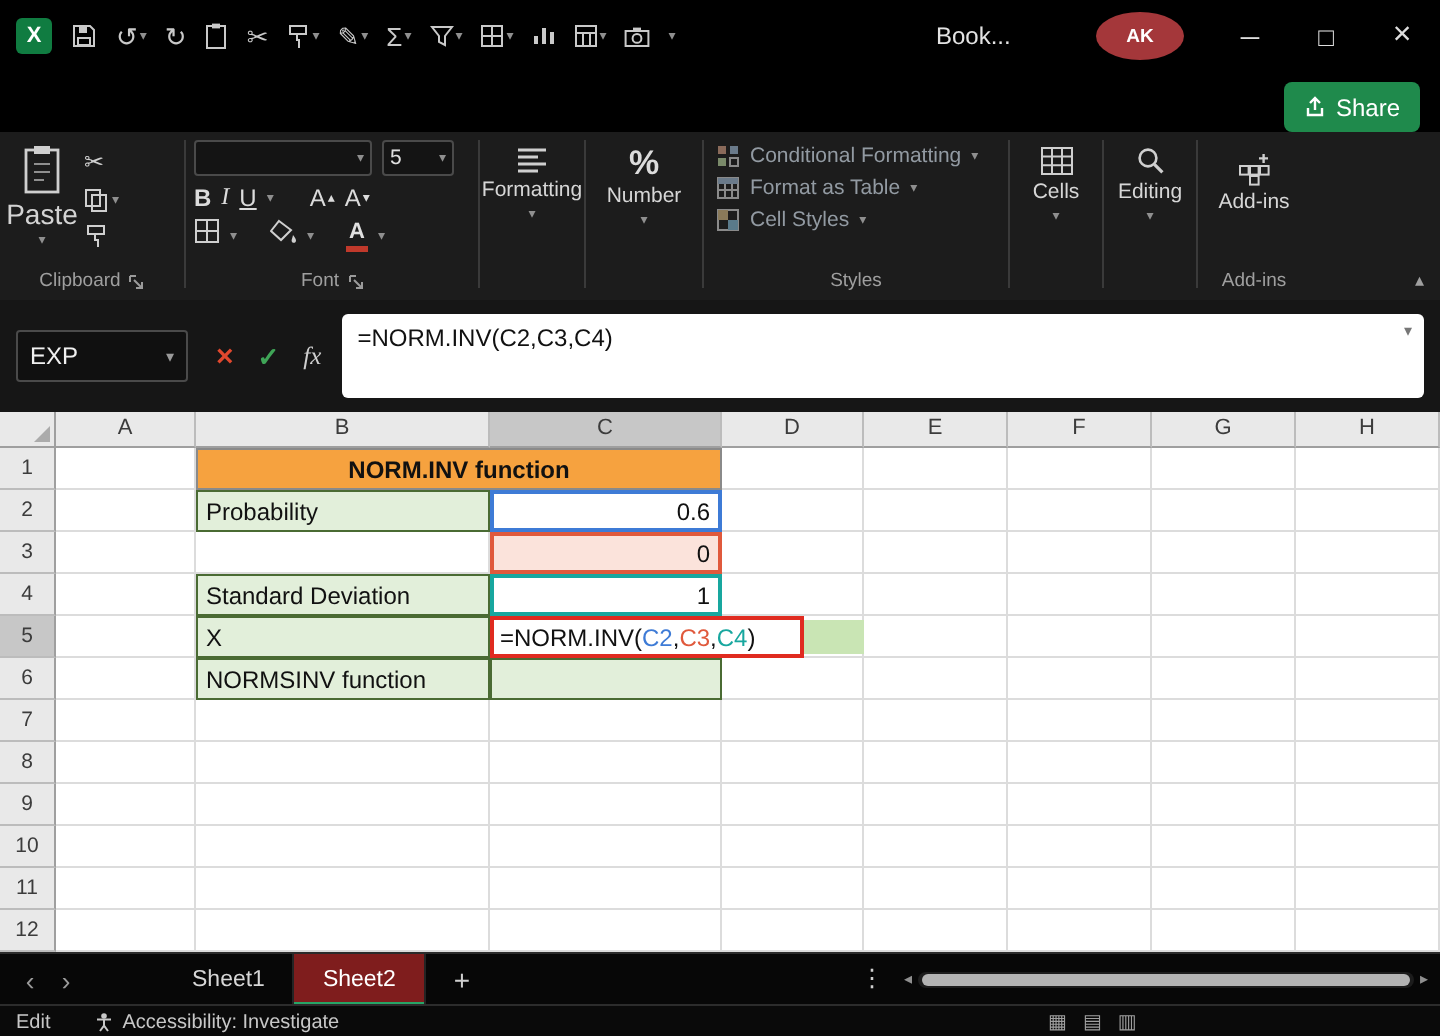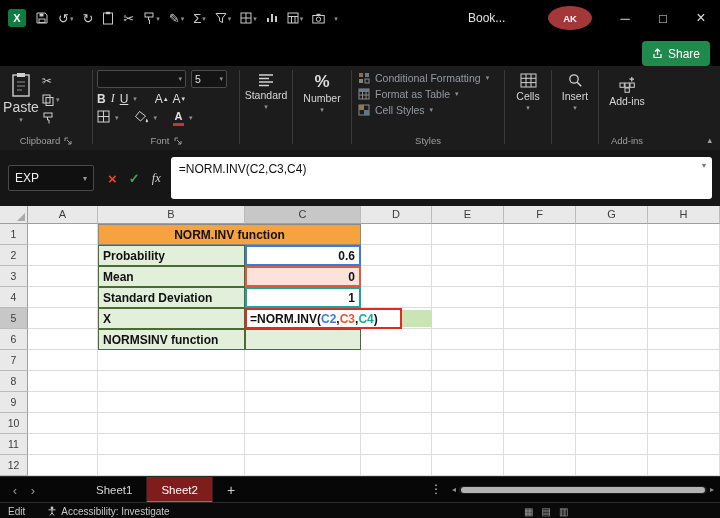--- a/index.html
+++ b/index.html
@@ -90,21 +90,21 @@
   .grow.ghead{height:18px;}
   .corner{position:relative;width:28px;background:#e9e9e9;border-right:1px solid #9f9f9f;border-bottom:1px solid #9f9f9f;box-sizing:border-box;}
   .corner i{position:absolute;right:2px;bottom:2px;width:0;height:0;border-left:8px solid transparent;border-bottom:8px solid #ababab;}
   .gch{background:#e9e9e9;border-right:1px solid #bcbcbc;border-bottom:1px solid #9f9f9f;box-sizing:border-box;
     font-size:11px;color:#3c3c3c;text-align:center;line-height:17px;}
   .gch.act,.grh.act{background:#c7c7c7;}
   .grh{width:28px;background:#e9e9e9;border-right:1px solid #9f9f9f;border-bottom:1px solid #bcbcbc;box-sizing:border-box;
     font-size:10.5px;color:#3c3c3c;text-align:center;line-height:20px;}
   .gc{border-right:1px solid #dcdcdc;border-bottom:1px solid #dcdcdc;box-sizing:border-box;background:#fff;}
   #grid-overlay{position:absolute;left:0;top:0;width:716px;height:270px;}
-  .ov{position:absolute;box-sizing:border-box;font-size:12px;color:#111;display:flex;align-items:center;height:21px;font-weight:bold;}
+  .ov{position:absolute;box-sizing:border-box;font-size:12px;color:#111;display:flex;align-items:center;height:21px;}
   .ov-title{left:98px;top:18px;width:263px;background:#F6A23F;border:1px solid #8a8a8a;font-weight:bold;justify-content:center;}
   .ov-label{left:98px;width:147px;background:#E2EFDA;border:1px solid #4a6b33;padding-left:4px;}
   .ov-num{left:245px;width:116px;background:#fff;justify-content:flex-end;padding-right:4px;}
   .b2{top:39px;} .b3{top:60px;} .b4{top:81px;} .b5{top:102px;} .b6{top:123px;}
   .c2{top:39px;border:2px solid #3E7BD6;}
   .c3{top:60px;border:2px solid #E0593C;background:#FBE3DB;}
   .c4{top:81px;border:2px solid #18A79F;}
   .c5box{left:245px;top:102px;width:157px;border:2px solid #E02B20;background:#fff;padding-left:3px;white-space:nowrap;z-index:3;overflow:visible;}
   .c5box .fr1{color:#3E7BD6;} .c5box .fr2{color:#E0593C;} .c5box .fr3{color:#18A79F;}
   .greenchunk{left:402px;top:104px;width:30px;height:17px;background:#C9E5B4;z-index:2;}
@@ -308,21 +308,21 @@
           </span>
       </div>
     </div>
     <div class="rsep"></div>
 
     <div class="rgroup g-align">
       <div class="bigbtn">
         <svg width="16" height="14" viewBox="0 0 16 14">
             <path d="M1 2h14M1 5.5h10M1 9h14M1 12.5h10" stroke="#cfcfcf" stroke-width="1.4"></path>
           </svg>
-        <span>Standard</span>
+        <span>Formatting</span>
         <span class="dd7">▾</span>
       </div>
     </div>
     <div class="rsep"></div>
 
     <div class="rgroup g-num">
       <div class="bigbtn">
         <span class="pct">%</span>
         <span>Number</span>
         <span class="dd7">▾</span>
@@ -380,21 +380,21 @@
       </div>
     </div>
     <div class="rsep"></div>
 
     <div class="rgroup g-edit">
       <div class="bigbtn">
         <svg width="15" height="15" viewBox="0 0 15 15">
             <circle cx="6" cy="6" r="4.2" fill="none" stroke="#cfcfcf" stroke-width="1.3"></circle>
             <path d="M9.2 9.2l4 4" stroke="#cfcfcf" stroke-width="1.6"></path>
           </svg>
-        <span>Insert</span>
+        <span>Editing</span>
         <span class="dd7">▾</span>
       </div>
     </div>
     <div class="rsep"></div>
 
     <div class="rgroup g-addins">
       <div class="rg-body" style="justify-content:center">
         <div class="bigbtn">
           <svg width="16" height="16" viewBox="0 0 16 16">
               <rect x="1" y="6" width="4.3" height="4.3" fill="none" stroke="#cfcfcf"></rect>
@@ -574,21 +574,20 @@
           <div class="gc" style="width:71px"></div>
           <div class="gc" style="width:72px"></div>
           <div class="gc" style="width:72px"></div>
           <div class="gc" style="width:72px"></div>
           <div class="gc" style="width:72px"></div>
         </div>
       </div>
     <div id="grid-overlay">
       <div class="ov ov-title">NORM.INV function</div>
       <div class="ov ov-label b2">Probability</div>
-      <div class="ov ov-label b3">Mean</div>
       <div class="ov ov-label b4">Standard Deviation</div>
       <div class="ov ov-label b5">X</div>
       <div class="ov ov-label b6">NORMSINV function</div>
       <div class="ov ov-num c2">0.6</div>
       <div class="ov ov-num c3">0</div>
       <div class="ov ov-num c4">1</div>
       <div class="ov greenchunk"></div>
       <div class="ov c5box">
         <span class="fp">=NORM.INV(</span>
           <span class="fr1">C2</span>

